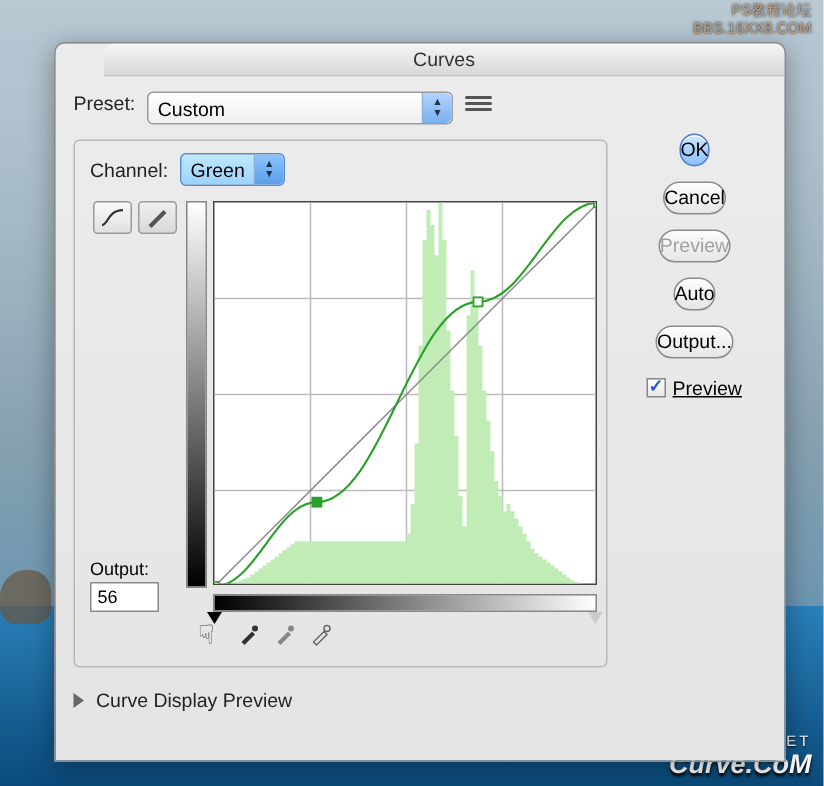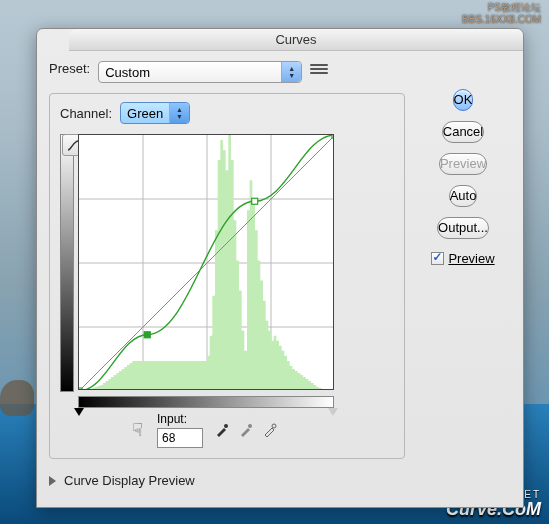--- a/index.html
+++ b/index.html
@@ -111,20 +111,26 @@
             </svg>
         </div>
         <div class="tool-btn" style="background:linear-gradient(180deg,#f0f0f0,#d8d8d8)">
           <svg width="16" height="14">
               <path d="M2 12 L12 2 L14 4 L4 14 Z" fill="#555"></path>
             </svg>
         </div>
       </div>
 
       <div style="display:flex; margin-top:4px;">
+        <div class="left-labels">
+          <div class="output-block">
+            <span class="small-label">Output:</span>
+            <input class="input-field" value="56" style="">
+          </div>
+        </div>
 
         <div>
           <div class="curve-area">
             <div class="v-grad"></div>
             <div class="curve-box">
               <svg id="curve-svg" width="256" height="256" viewBox="0 0 256 256" preserveAspectRatio="none">
                 <g class="grid">
                   <line x1="64" y1="0" x2="64" y2="256"></line>
                     <line x1="128" y1="0" x2="128" y2="256"></line>
                     <line x1="192" y1="0" x2="192" y2="256"></line>
@@ -148,24 +154,20 @@
             <div class="h-grad">
               <div class="slider-black"></div>
               <div class="slider-white"></div>
             </div>
           </div>
         </div>
       </div>
 
       <div class="input-row">
         <span class="hand-icon">☟</span>
-        <div style="display:flex;flex-direction:column;gap:2px;">
-          <span class="small-label">Input:</span>
-          <input class="input-field" value="68" style="">
-        </div>
         <div class="eyedroppers">
           <span class="eyedropper">
             <svg width="16" height="16">
                 <path d="M3 13 L10 6 L12 8 L5 15 Z" fill="#333"></path>
                 <circle cx="12" cy="4" r="2" fill="#333"></circle>
               </svg>
           </span>
           <span class="eyedropper">
             <svg width="16" height="16">
                 <path d="M3 13 L10 6 L12 8 L5 15 Z" fill="#888"></path>

